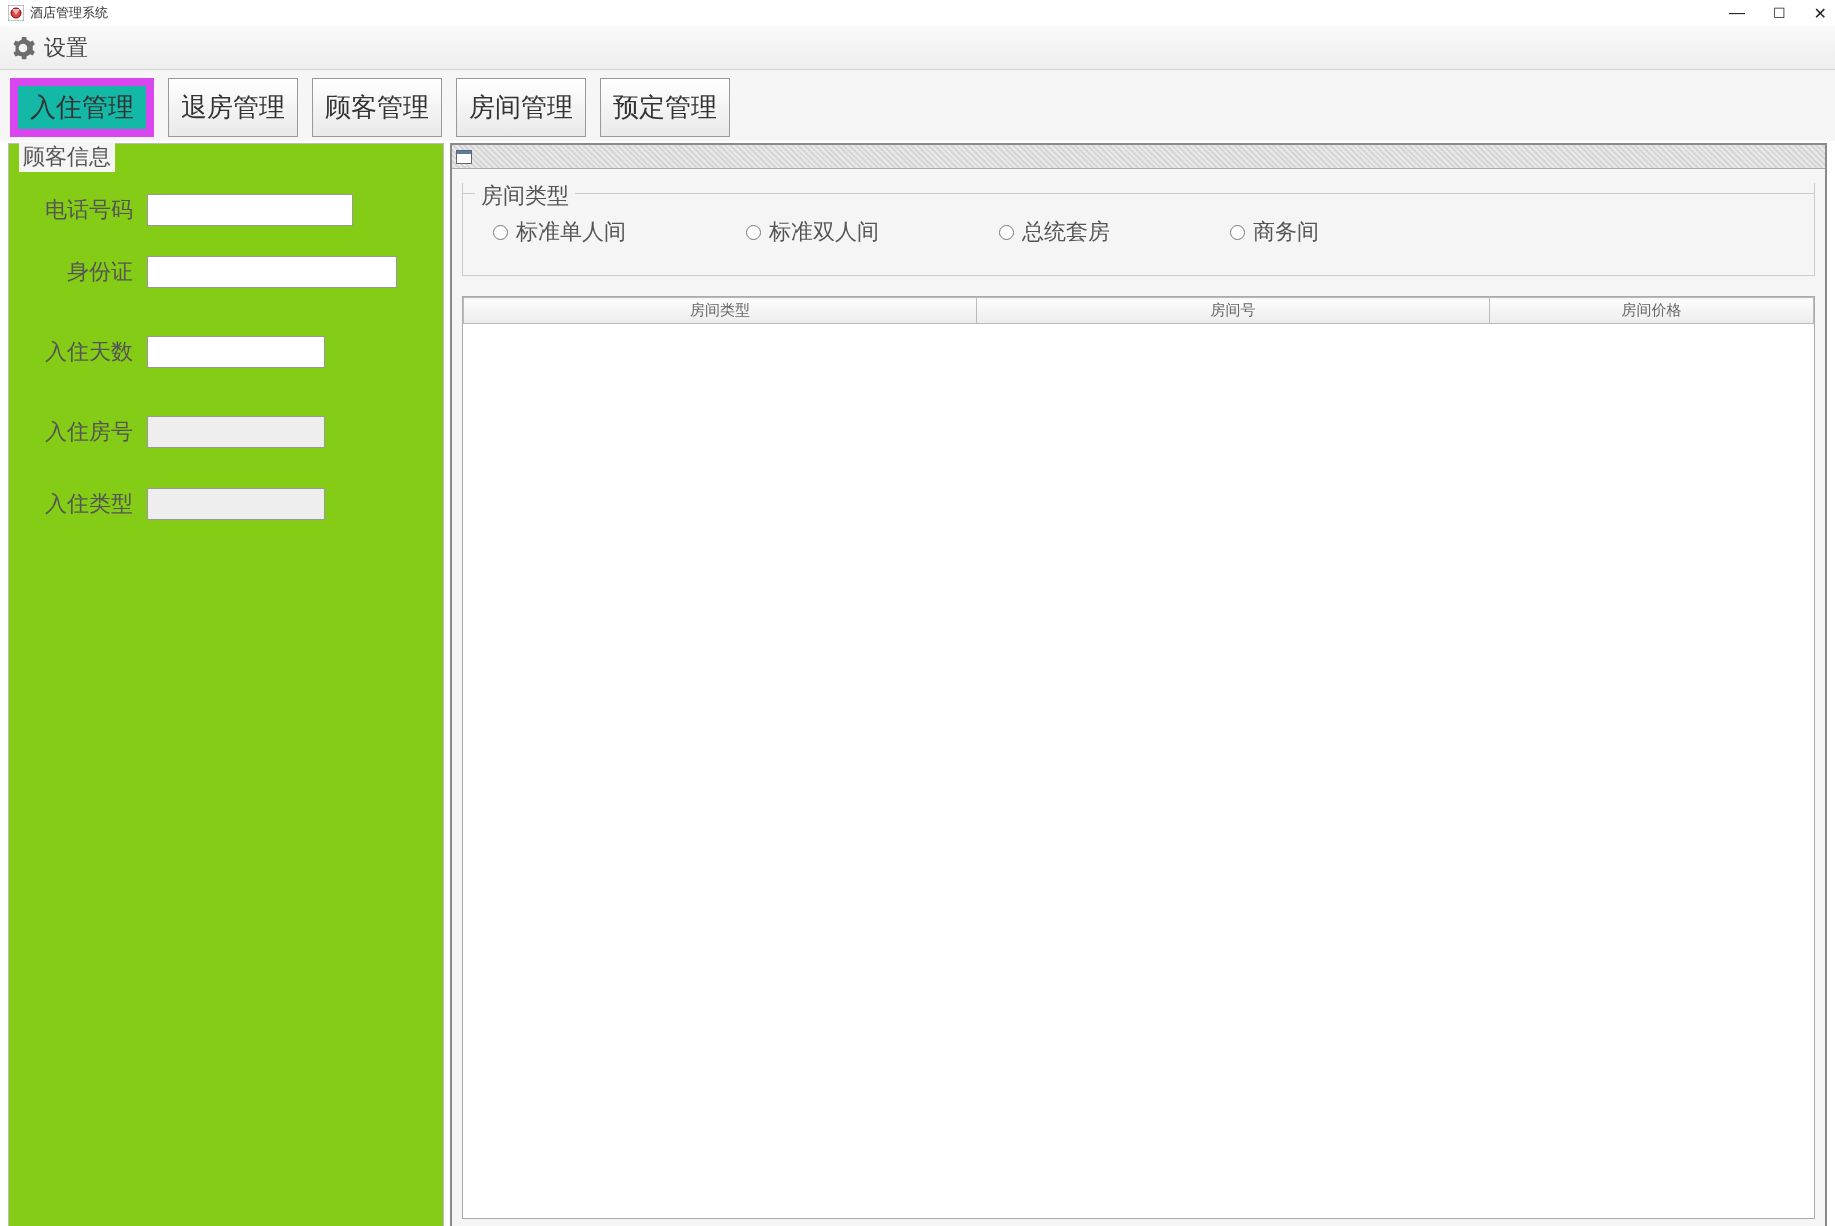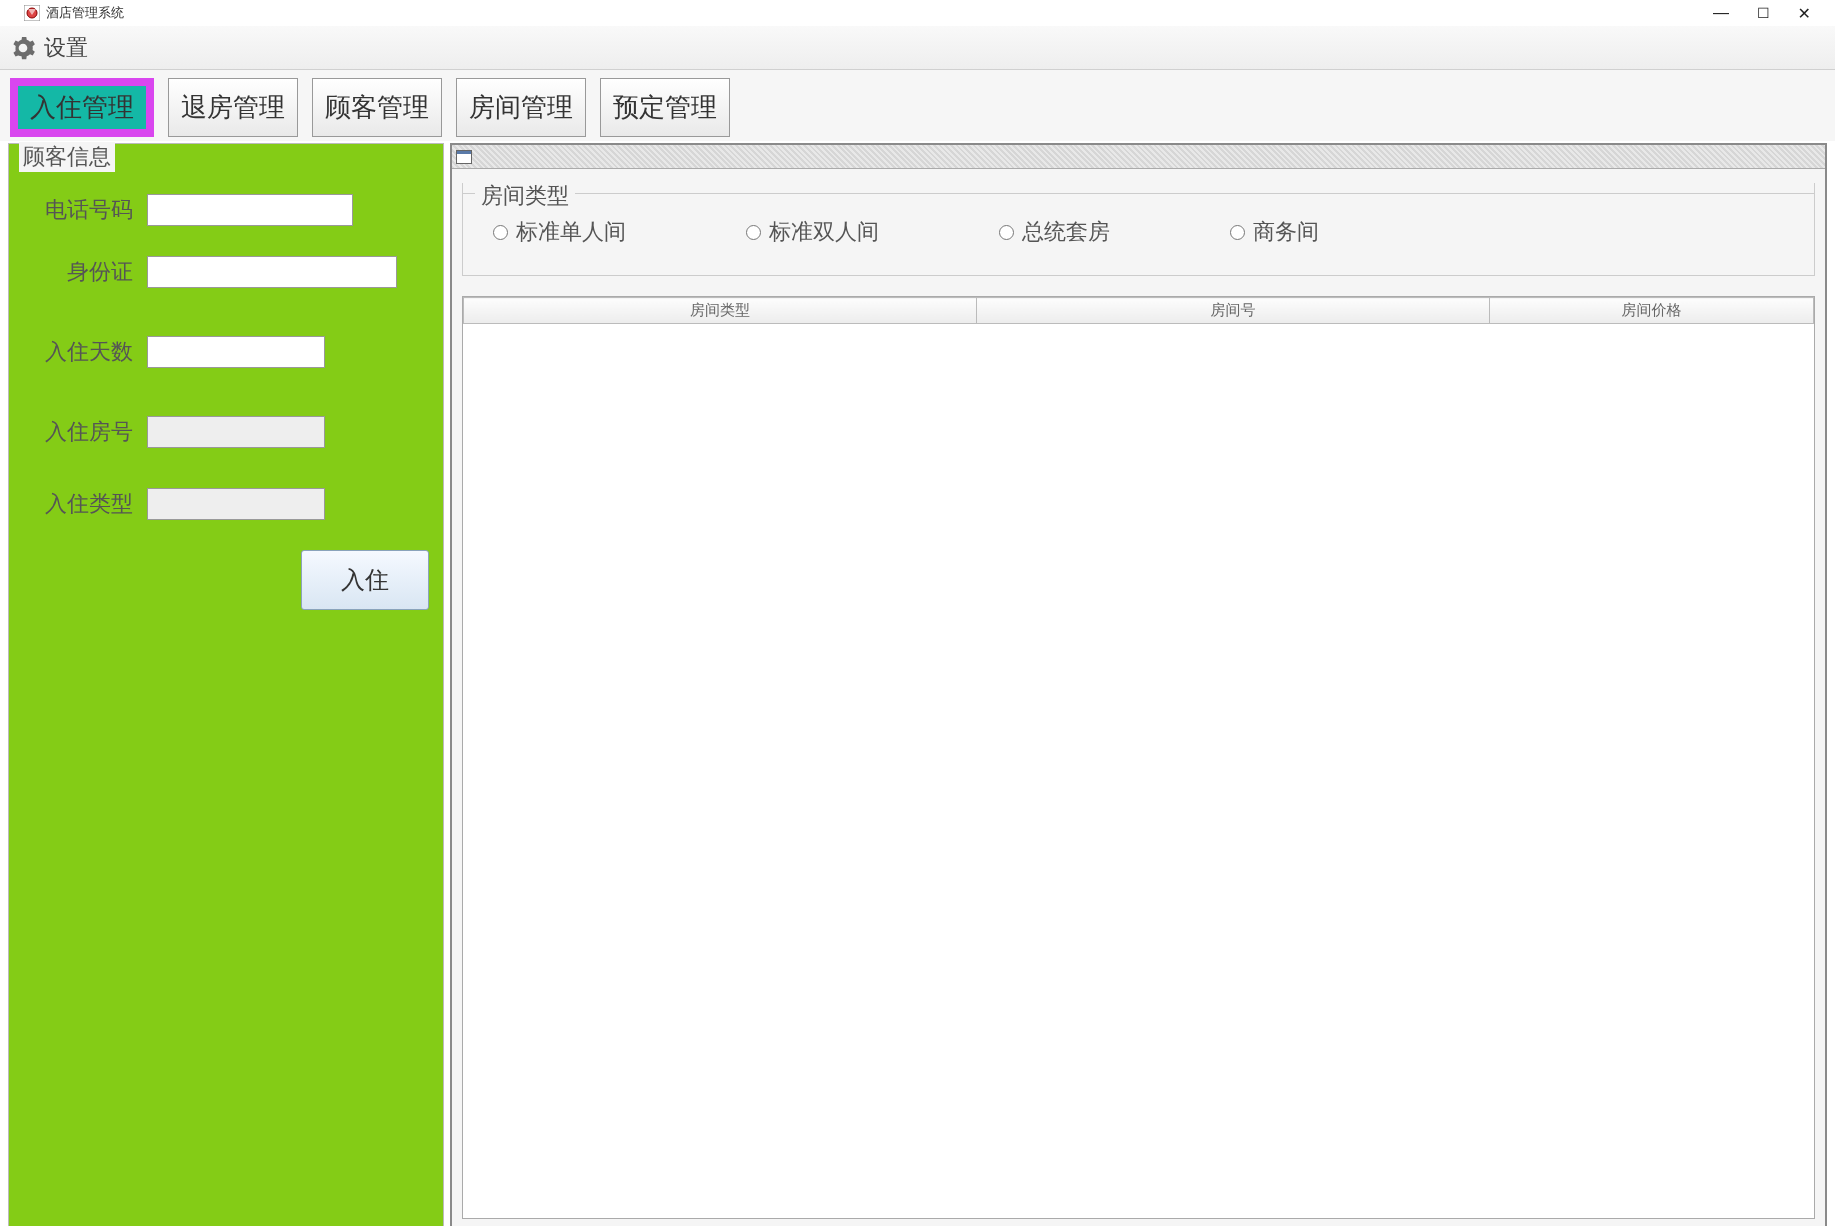--- a/index.html
+++ b/index.html
@@ -13,21 +13,21 @@
       width: 1835px;
       height: 1226px;
       overflow: hidden;
     }
     .title-bar {
       height: 26px;
       background: #ffffff;
       display: flex;
       align-items: center;
       justify-content: space-between;
-      padding: 0 24px;
+      padding: 0 8px;
       font-size: 13px;
       color: #333;
     }
     .title-bar .left {
       display: flex;
       align-items: center;
       gap: 6px;
     }
     .title-bar .app-icon {
       width: 16px;
@@ -324,23 +324,20 @@
     <div class="form-row">
       <span class="form-label">入住房号</span>
       <input class="form-input disabled" style="width: 178px;" readonly="" value="">
     </div>
 
     <div class="form-row" style="margin-top:40px;">
       <span class="form-label">入住类型</span>
       <input class="form-input disabled" style="width: 178px;" readonly="" value="">
     </div>
 
-    <div class="submit-row">
-      <button class="submit-btn">入住</button>
-    </div>
   </div>
 
   <div class="right-panel">
     <div class="panel-header">
       <span class="window-glyph"></span>
     </div>
 
     <div class="room-type-group">
       <div class="group-line"></div>
       <span class="group-label">房间类型</span>

